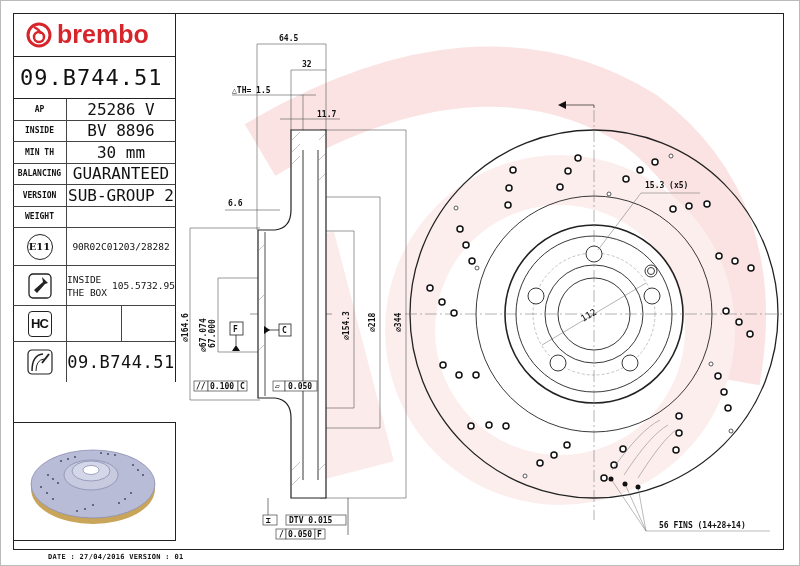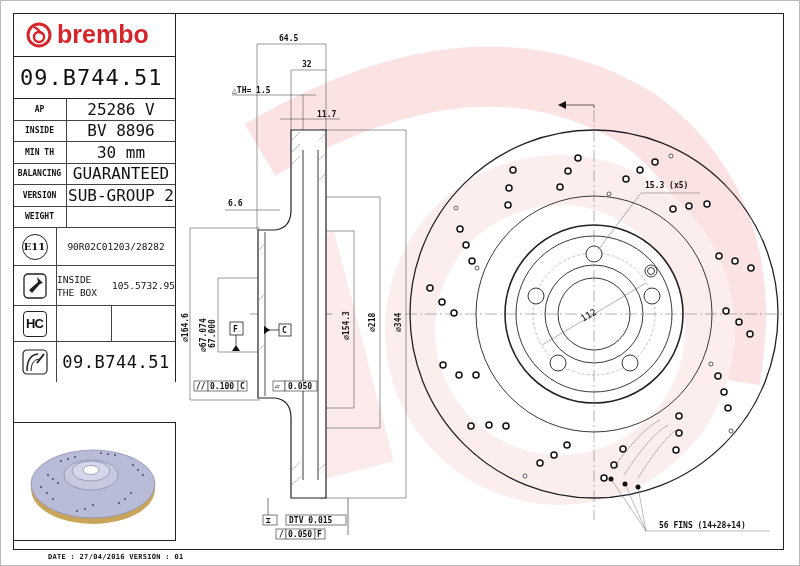--- a/index.html
+++ b/index.html
@@ -8,21 +8,21 @@
   .outer-edge { position:absolute; left:0; top:0; width:798px; height:564px; border:1px solid #bbb; }
   .spec { position:absolute; left:13px; top:13px; width:163px; height:409px; }
   .brand-cell { position:absolute; left:0; top:0; width:163px; height:44px; border-bottom:1.5px solid #222; border-right:1.5px solid #222; box-sizing:border-box; display:flex; align-items:center; padding-left:13px; }
   .brand-text { font-family:"Liberation Sans","DejaVu Sans",sans-serif; font-weight:bold; font-size:25px; color:#d7252c; letter-spacing:0px; margin-left:5px; }
   .part-cell { position:absolute; left:0; top:44px; width:163px; height:42px; border-bottom:1.5px solid #222; border-right:1.5px solid #222; box-sizing:border-box; font-size:22px; display:flex; align-items:center; padding-left:7px; font-family:"DejaVu Sans Mono",monospace; letter-spacing:1px; }
   .rows { position:absolute; left:0; top:86px; width:163px; }
   .row { display:flex; height:21.5px; border-bottom:1px solid #444; border-right:1.5px solid #222; box-sizing:border-box; }
   .row .k { width:54px; border-right:1px solid #444; font-size:8px; font-weight:bold; display:flex; align-items:center; justify-content:center; box-sizing:border-box; }
   .row .v { flex:1; font-size:16px; display:flex; align-items:center; justify-content:center; }
   .irow { display:flex; border-bottom:1px solid #444; border-right:1.5px solid #222; box-sizing:border-box; }
-  .irow .ico { width:44px; border-right:1px solid #444; display:flex; align-items:center; justify-content:center; box-sizing:border-box;text-align:center; }
+  .irow .ico { width:54px; border-right:1px solid #444; display:flex; align-items:center; justify-content:center; box-sizing:border-box;text-align:center; }
   .irow .txt { flex:1; font-size:9.5px; display:flex; flex-direction:row; align-items:center; justify-content:center; line-height:13px; }
   .e11 { width:24px; height:24px; border:1.5px solid #222; border-radius:50%; font-family:"DejaVu Serif",serif; font-weight:bold; font-size:10px; display:flex; align-items:center; justify-content:center; }
   .hc { width:22px; height:24px; border:1.5px solid #222; border-radius:4px; font-family:"Liberation Sans",sans-serif; font-weight:bold; font-size:13px; display:flex; align-items:center; justify-content:center; letter-spacing:-1px; }
   .big-part { font-size:17px !important; letter-spacing:0.5px; }
   .photo { position:absolute; left:13px; top:422px; width:163px; height:119px; border-right:1.5px solid #222; border-bottom:1.5px solid #222; border-top:1.5px solid #222; box-sizing:border-box; }
   .date { position:absolute; left:24px; top:553px; font-size:7px; font-weight:bold; letter-spacing:0.3px;margin-left:24px; }
   .drawing { position:absolute; left:0; top:0; }
   .dim { font-family:"DejaVu Sans Mono",monospace; font-size:9px; fill:#111; }
   .dimb { font-family:"DejaVu Sans Mono",monospace; font-size:8px; font-weight:bold; fill:#111; }
 </style>

